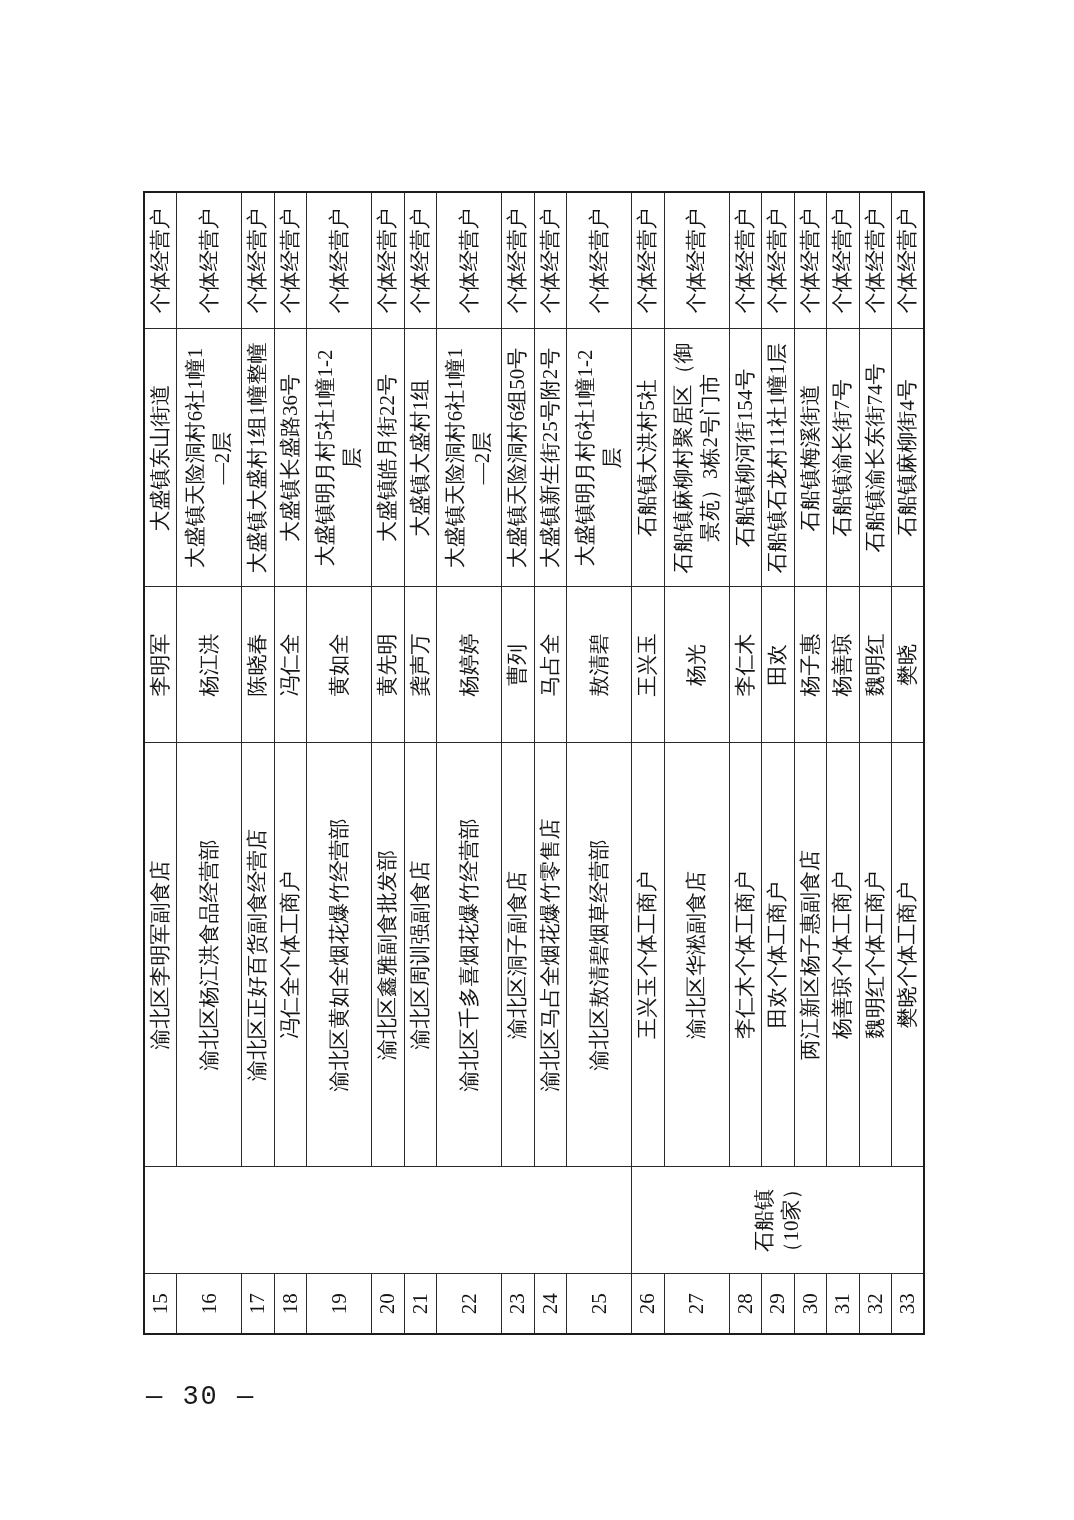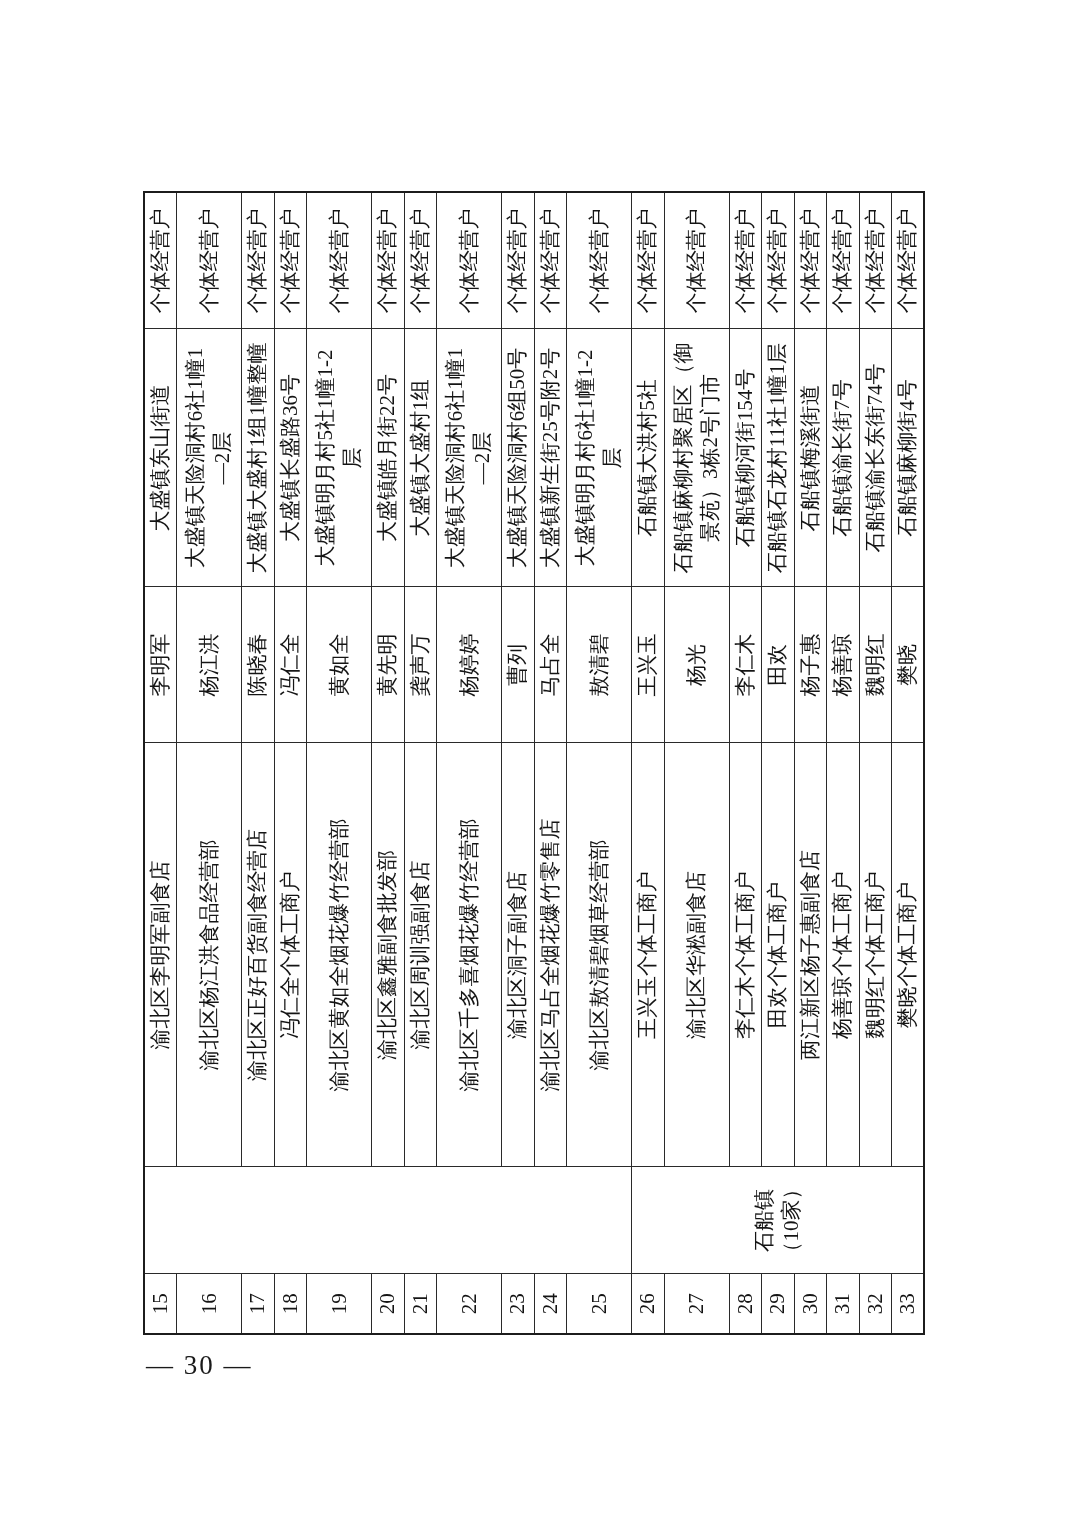--- a/index.html
+++ b/index.html
@@ -37,25 +37,26 @@
     padding: 0 3px;
     white-space: pre-line;
     line-height: 1.28;
     overflow: hidden;
   }
   td.c-no { font-size: 20px; }
   tr.r-n { height: 32.5px; }
   tr.r-t { height: 65px; }
   .page-number {
     position: absolute;
-    left: 146px; top: 1350px;
+    left: 146px; top: 1382px;
     font-size: 27px;
     color: #1a1a1a;
     letter-spacing: 2px;
     white-space: nowrap;
+    font-family: Liberation Mono, monospace;
   }
 </style>
 </head>
 <body>
 
 <div class="page">
 
   <div class="table-rotator">
     <table class="registry">
       <colgroup>

